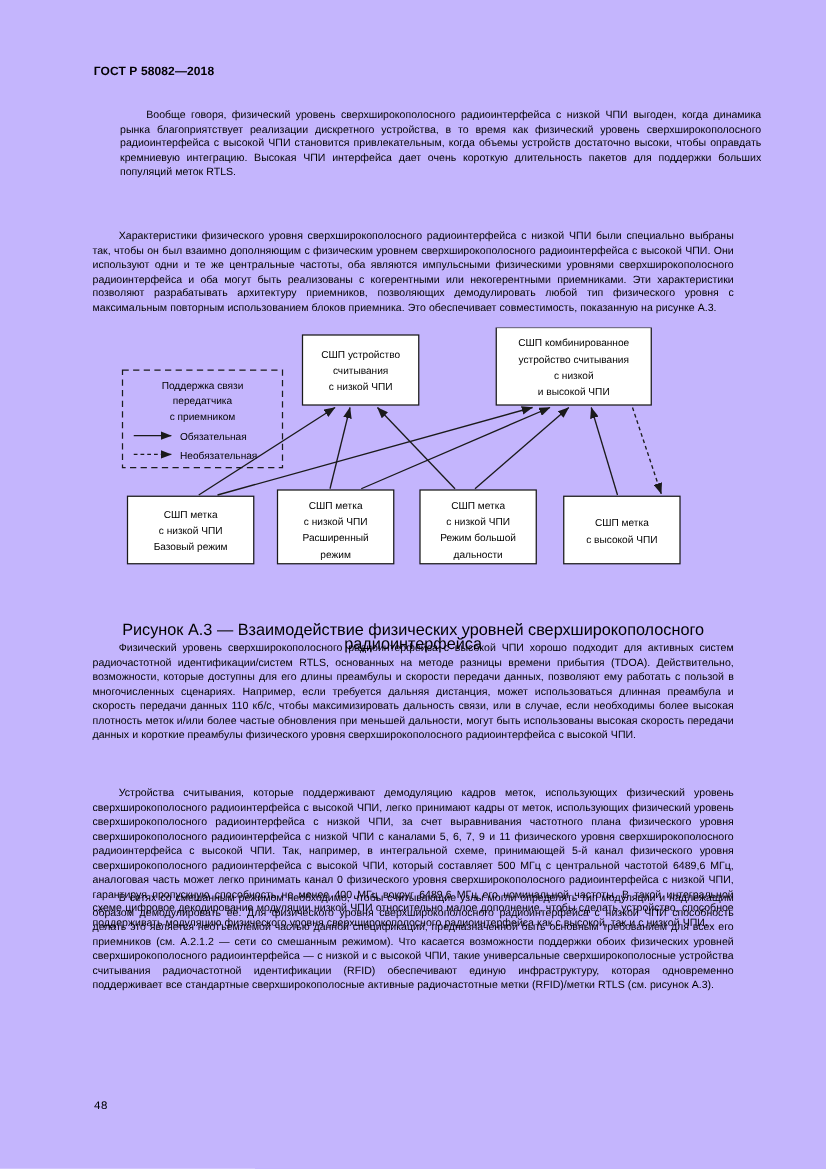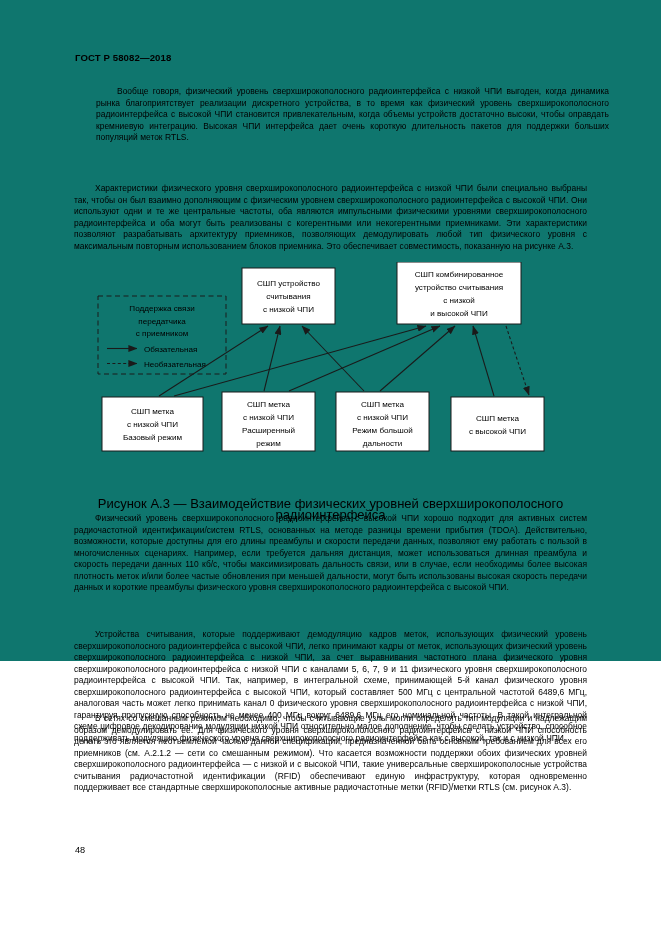--- a/index.html
+++ b/index.html
@@ -13,22 +13,22 @@
     height: 935px;
     position: relative;
     font-family: "Liberation Sans", "DejaVu Sans", sans-serif;
     color: #000000;
     overflow: hidden;
   }
   .page {
     position: absolute;
     inset: 0;
     width: 661px;
-    height: 661px;
-    background: #0f766e;
+    height: 935px;
+    background: #c4b5fd;
   }
 
   
   .running-head {
     position: absolute;
     top: 52px;
     left: 75px;
     font-size: 9.6px;
     font-weight: bold;
     letter-spacing: 0.1px;
@@ -81,23 +81,24 @@
   .legendtxt {
     font-family: "Liberation Sans", "DejaVu Sans", sans-serif;
     font-size: 8.1px;
     fill: #000;
   }
 
   
   .folio {
     position: absolute;
     left: 75px;
-    top: 845px;
+    top: 879px;
     font-size: 9.2px;
     font-weight: normal;
+    font-family: Liberation Mono, monospace;
   }
 </style>
 </head>
 <body>
 
 <div class="page">
 
   <div class="running-head">ГОСТ Р 58082—2018</div>
 
   <div class="col" style="top:86px;margin-left:22px;">

